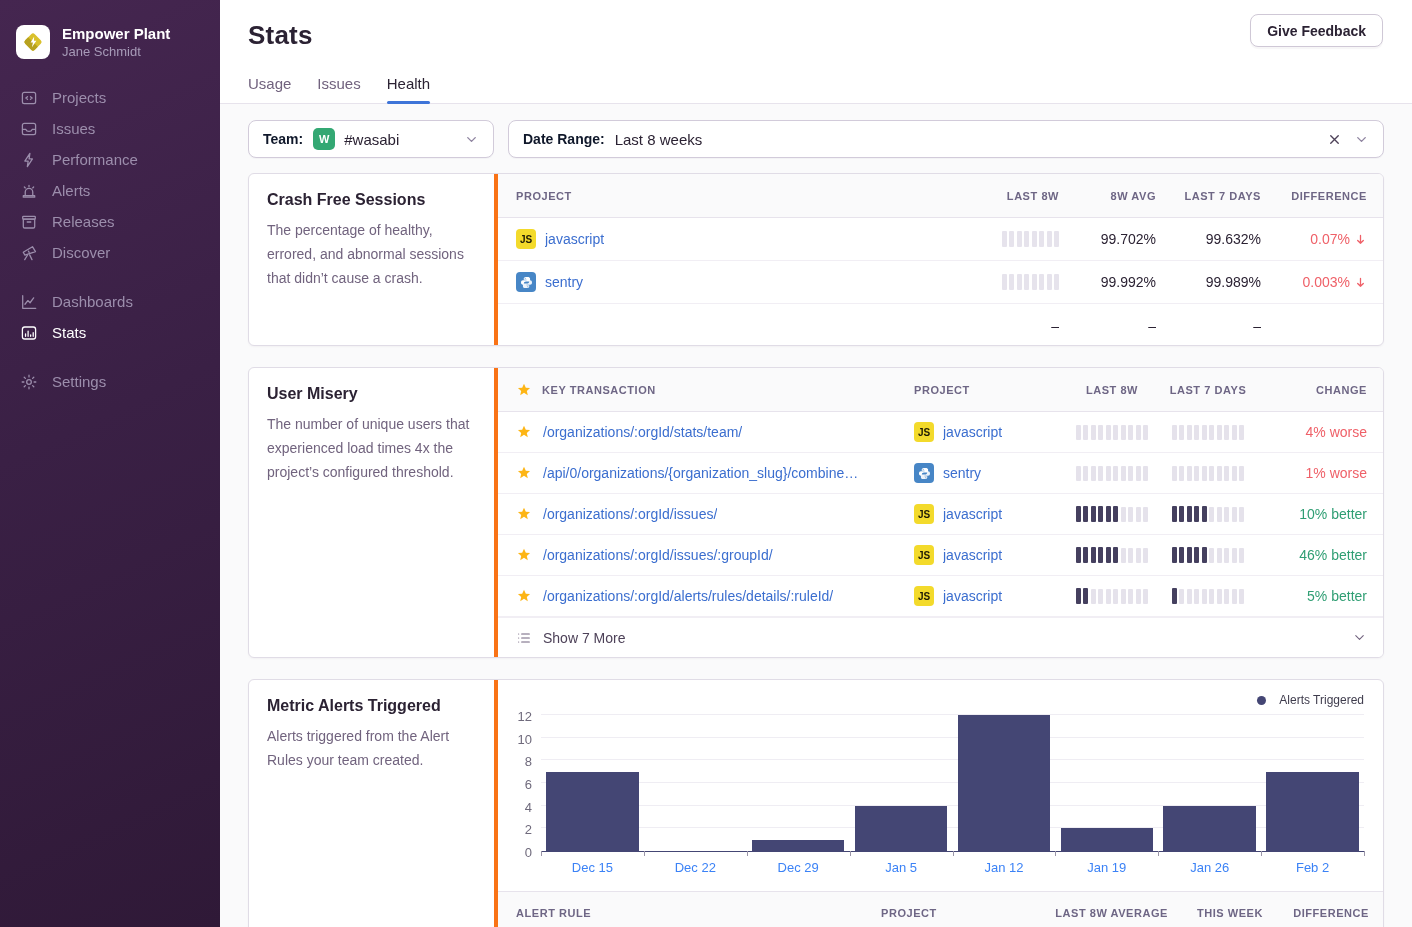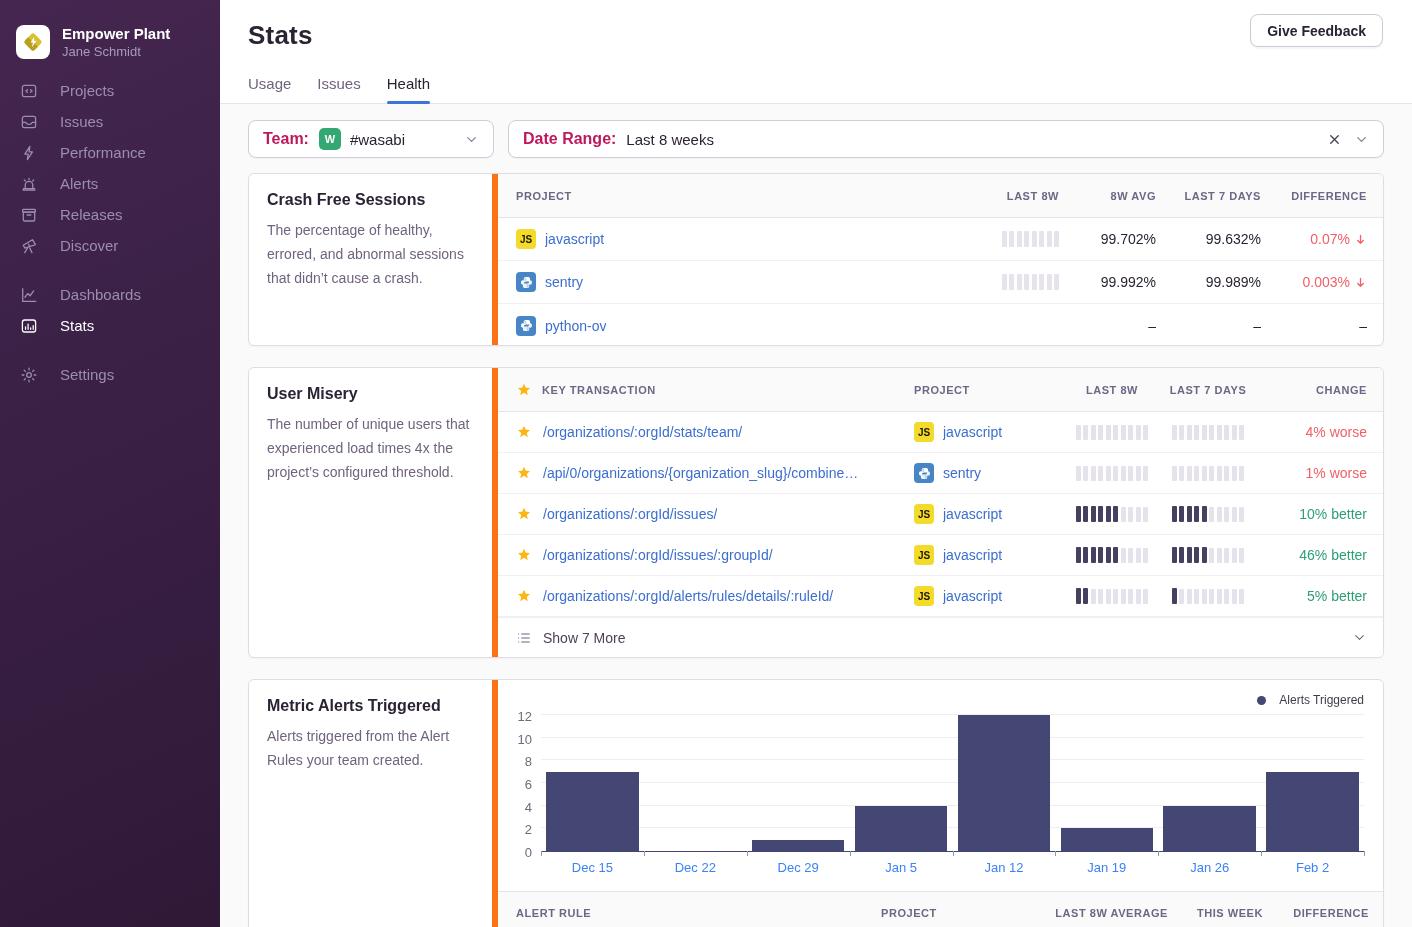--- a/index.html
+++ b/index.html
@@ -10,21 +10,21 @@
   
   .sidebar { width:220px; flex:0 0 220px; height:100%;
     background:linear-gradient(155deg,#452650 0%,#3a2045 45%,#2f1937 100%);
     padding-top:20px; }
   .org { display:flex; align-items:center; gap:12px; padding:4px 16px 0 16px; cursor:pointer; }
   .org-logo { width:34px; height:34px; background:#fff; border-radius:8px; display:flex; align-items:center; justify-content:center; flex:0 0 34px; }
   .org-name { color:#fff; font-size:15px; font-weight:700; line-height:19px;text-align:center; }
   .org-user { color:#A success79BB8; color:#A79BB8; font-size:13px; line-height:17px; }
   nav { margin-top:22px; }
   .nav-group { margin-bottom:18px; }
-  .nav-item { display:flex; align-items:flex-start; gap:22px; height:31px; padding:0 20px; color:#9C8EAC; font-size:15px; cursor:pointer; }
+  .nav-item { display:flex; align-items:center; gap:14px; height:31px; padding:0 20px; color:#9C8EAC; font-size:15px; cursor:pointer; }
   .nav-item.active { color:#ffffff; }
   .nav-item svg { width:18px; height:18px; flex:0 0 18px; }
 
   
   main { flex:1; display:flex; flex-direction:column; min-width:0; }
   .page-header { background:#fff; padding:20px 28px 0 28px; position:relative; border-bottom:1px solid #E7E3EC; }
   .page-header h1 { font-size:26px; font-weight:700; color:#2B2233; letter-spacing:.2px; }
   .feedback-btn { position:absolute; top:14px; right:29px; height:33px; padding:0 16px;
     background:#fff; border:1px solid #CFC8D6; border-radius:8px; font-family:inherit;
     font-size:14px; font-weight:700; color:#2B2233; cursor:pointer; box-shadow:0 2px 1px rgba(43,34,51,.04); }
@@ -33,31 +33,31 @@
   .tab.active { color:#2B2233; }
   .tab.active::after { content:""; position:absolute; left:0; right:0; bottom:-1px; height:3px; background:#3E74D8; border-radius:2px; }
 
   .content { padding:16px 28px 0 28px; background:#FAFAFB; flex:1; }
 
   
   .filter-row { display:flex; gap:14px; margin-bottom:15px; }
   .select-box { background:#fff; border:1px solid #D2CBDA; border-radius:8px; height:38px; display:flex; align-items:center; padding:0 14px; cursor:pointer; box-shadow:0 1px 1px rgba(43,34,51,.03); }
   .team-select { width:246px; flex:0 0 246px; }
   .date-select { flex:1; }
-  .flabel { font-size:16px; font-weight:700; color:#be185d; margin-right:10px; white-space:nowrap; }
+  .flabel { font-size:14px; font-weight:700; color:#0f172a; margin-right:10px; white-space:nowrap; }
   .fvalue { font-size:15px; color:#2B2233; }
   .team-avatar { width:22px; height:22px; border-radius:5px; background:#33A873; color:#fff; font-size:11px; font-weight:700; display:flex; align-items:center; justify-content:center; margin-right:9px; }
   .chev { margin-left:auto; color:#8F84A0; display:flex; align-items:center; }
   .chev svg, .clear svg { width:15px; height:15px; }
   .clear { color:#4D4158; display:flex; align-items:center; margin-left:auto; margin-right:12px; cursor:pointer; }
   .date-select .chev { margin-left:0; }
 
   
   .panel { display:flex; background:#fff; border:1px solid #E0DCE6; border-radius:6px; margin-bottom:21px; box-shadow:0 1px 2px rgba(43,34,51,.04); overflow:hidden; }
-  .panel-desc { width:249px; flex:0 0 249px; border-right:6px solid #f97316; padding:17px 18px; }
+  .panel-desc { width:249px; flex:0 0 249px; border-right:4px solid #f97316; padding:17px 18px; }
   .panel-desc h2 { font-size:16px; font-weight:600; color:#2B2233; margin-bottom:9px; }
   .panel-desc p { font-size:14px; color:#71637E; line-height:24px; }
   .panel-body { flex:1; min-width:0; }
 
   .thead { background:#FAFAFB; border-bottom:1px solid #E7E3EC; display:grid; align-items:center; height:44px;
     font-size:11px; font-weight:700; letter-spacing:.55px; color:#6E6685; }
   .trow { display:grid; align-items:center; border-bottom:1px solid #F1EEF4; font-size:14px; }
   .trow:last-child { border-bottom:none; }
   .grid-crash { grid-template-columns:1fr 110px 97px 105px 106px; padding-left:18px; padding-right:16px; }
   .grid-misery { grid-template-columns:1fr 158px 80px 112px 103px; padding-left:18px; padding-right:16px; }
@@ -331,29 +331,20 @@
     <div class="c-right num">99.989%</div>
     <div class="c-right">
                 <span class="diff-down">0.003%<span style="display:flex;width:13px;height:13px">
                     <svg viewBox="0 0 24 24" fill="none" stroke="#EF6068" stroke-width="2.4" stroke-linecap="round" stroke-linejoin="round">
                       <path d="M12 4.5v14.5m0 0 5.2-5.2M12 19 6.8 13.8"></path>
                     </svg>
                   </span></span>
               </div>
   </div>
   <div class="trow grid-crash crash-row">
-    <div class="proj-cell">
-                <span class="badge python">
-                  <svg viewBox="0 0 24 24">
-                    <path fill="#fff" d="M12 3.2c-2.9 0-4.4.9-4.4 2.5v1.9h4.5v.8H6.3c-1.9 0-3.1 1.4-3.1 3.6 0 2.1 1.1 3.5 3 3.5h1.6v-2.1c0-1.8 1.5-3 3.4-3h3.9c1.5 0 2.6-1.1 2.6-2.6V5.7c0-1.6-1.6-2.5-4.2-2.5zm-2.1 1.2a.8.8 0 1 1 0 1.6.8.8 0 0 1 0-1.6z"></path>
-                    <path fill="#fff" opacity=".9" d="M12 20.8c2.9 0 4.4-.9 4.4-2.5v-1.9h-4.5v-.8h5.8c1.9 0 3.1-1.4 3.1-3.6 0-2.1-1.1-3.5-3-3.5h-1.6v2.1c0 1.8-1.5 3-3.4 3h-3.9c-1.5 0-2.6 1.1-2.6 2.6v2.1c0 1.6 1.6 2.5 4.2 2.5zm2.1-1.2a.8.8 0 1 1 0-1.6.8.8 0 0 1 0 1.6z"></path>
-                  </svg>
-                </span>
-                <a class="link" href="#">python-ov</a>
-              </div>
     <div class="c-right"><span class="spark-dash"></span></div>
     <div class="c-right num">–</div>
     <div class="c-right num">–</div>
     <div class="c-right"><span class="dash">–</span></div>
   </div>
           </div>
       </section>
 
       <section class="panel" style="height:291px">
         <div class="panel-desc">

